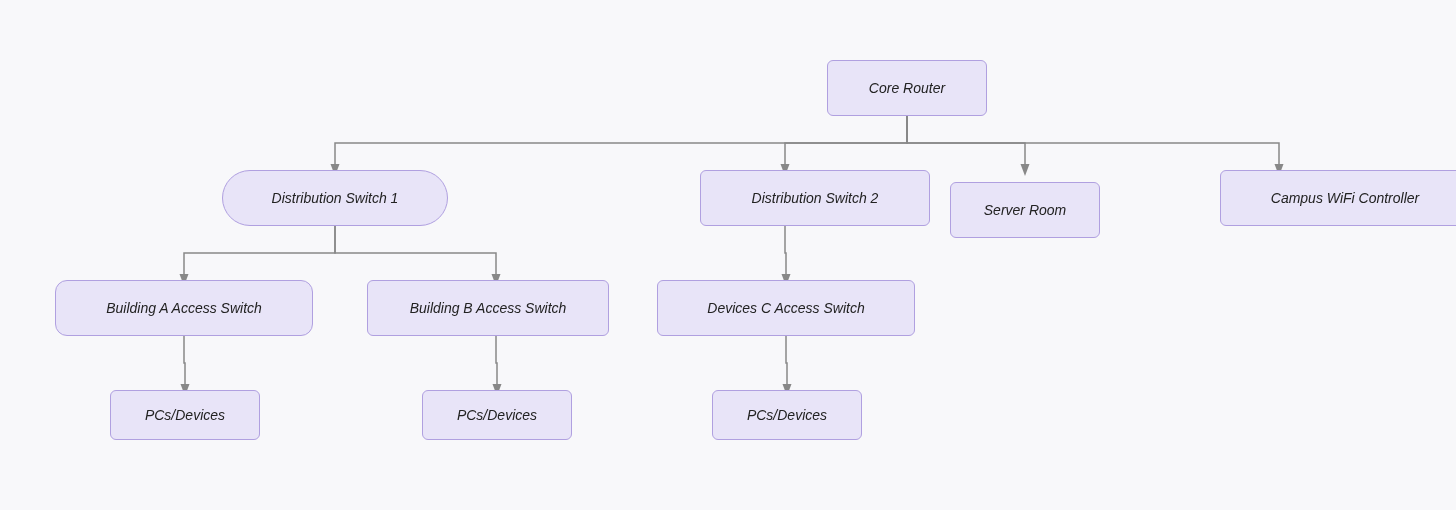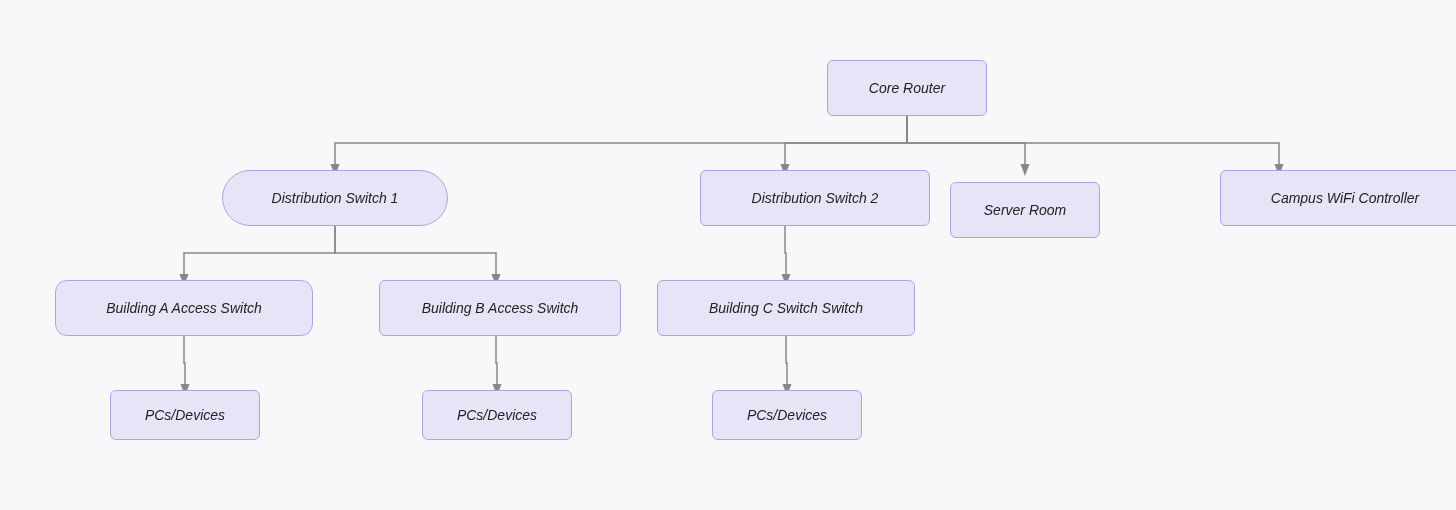--- a/index.html
+++ b/index.html
@@ -61,18 +61,18 @@
       <path d="M 496 336 L 496 363 L 497 363 L 497 390" stroke="#888" stroke-width="1.5" fill="none" marker-end="url(#arrowhead)"></path>
       <path d="M 786 336 L 786 363 L 787 363 L 787 390" stroke="#888" stroke-width="1.5" fill="none" marker-end="url(#arrowhead)"></path>
     </svg>
 
 <div class="node" style="left: 827px; top: 60px; width: 160px; height: 56px;">Core Router</div>
     <div class="node" style="left: 222px; top: 170px; width: 226px; height: 56px; border-radius: 28px;">Distribution Switch 1</div>
     <div class="node" style="left: 670px; top: 170px; width: 230px; height: 56px; margin-left: 30px;">Distribution Switch 2</div>
     <div class="node" style="left: 950px; top: 182px; width: 150px; height: 56px;">Server Room</div>
     <div class="node" style="left: 1220px; top: 170px; width: 250px; height: 56px;">Campus WiFi Controller</div>
     <div class="node" style="left: 55px; top: 280px; width: 258px; height: 56px; border-radius: 12px;">Building A Access Switch</div>
-    <div class="node" style="left: 379px; top: 280px; width: 242px; height: 56px;">Building B Access Switch</div>
-    <div class="node" style="left: 657px; top: 280px; width: 258px; height: 56px;">Building C Switch Switch</div>
+    <div class="node" style="left: 367px; top: 280px; width: 242px; height: 56px;">Building B Access Switch</div>
+    <div class="node" style="left: 657px; top: 280px; width: 258px; height: 56px;">Devices C Access Switch</div>
     <div class="node" style="left: 110px; top: 390px; width: 150px; height: 50px;">PCs/Devices</div>
     <div class="node" style="left: 422px; top: 390px; width: 150px; height: 50px;">PCs/Devices</div>
     <div class="node" style="left: 712px; top: 390px; width: 150px; height: 50px;">PCs/Devices</div>
   </div>
 
 </body></html>

